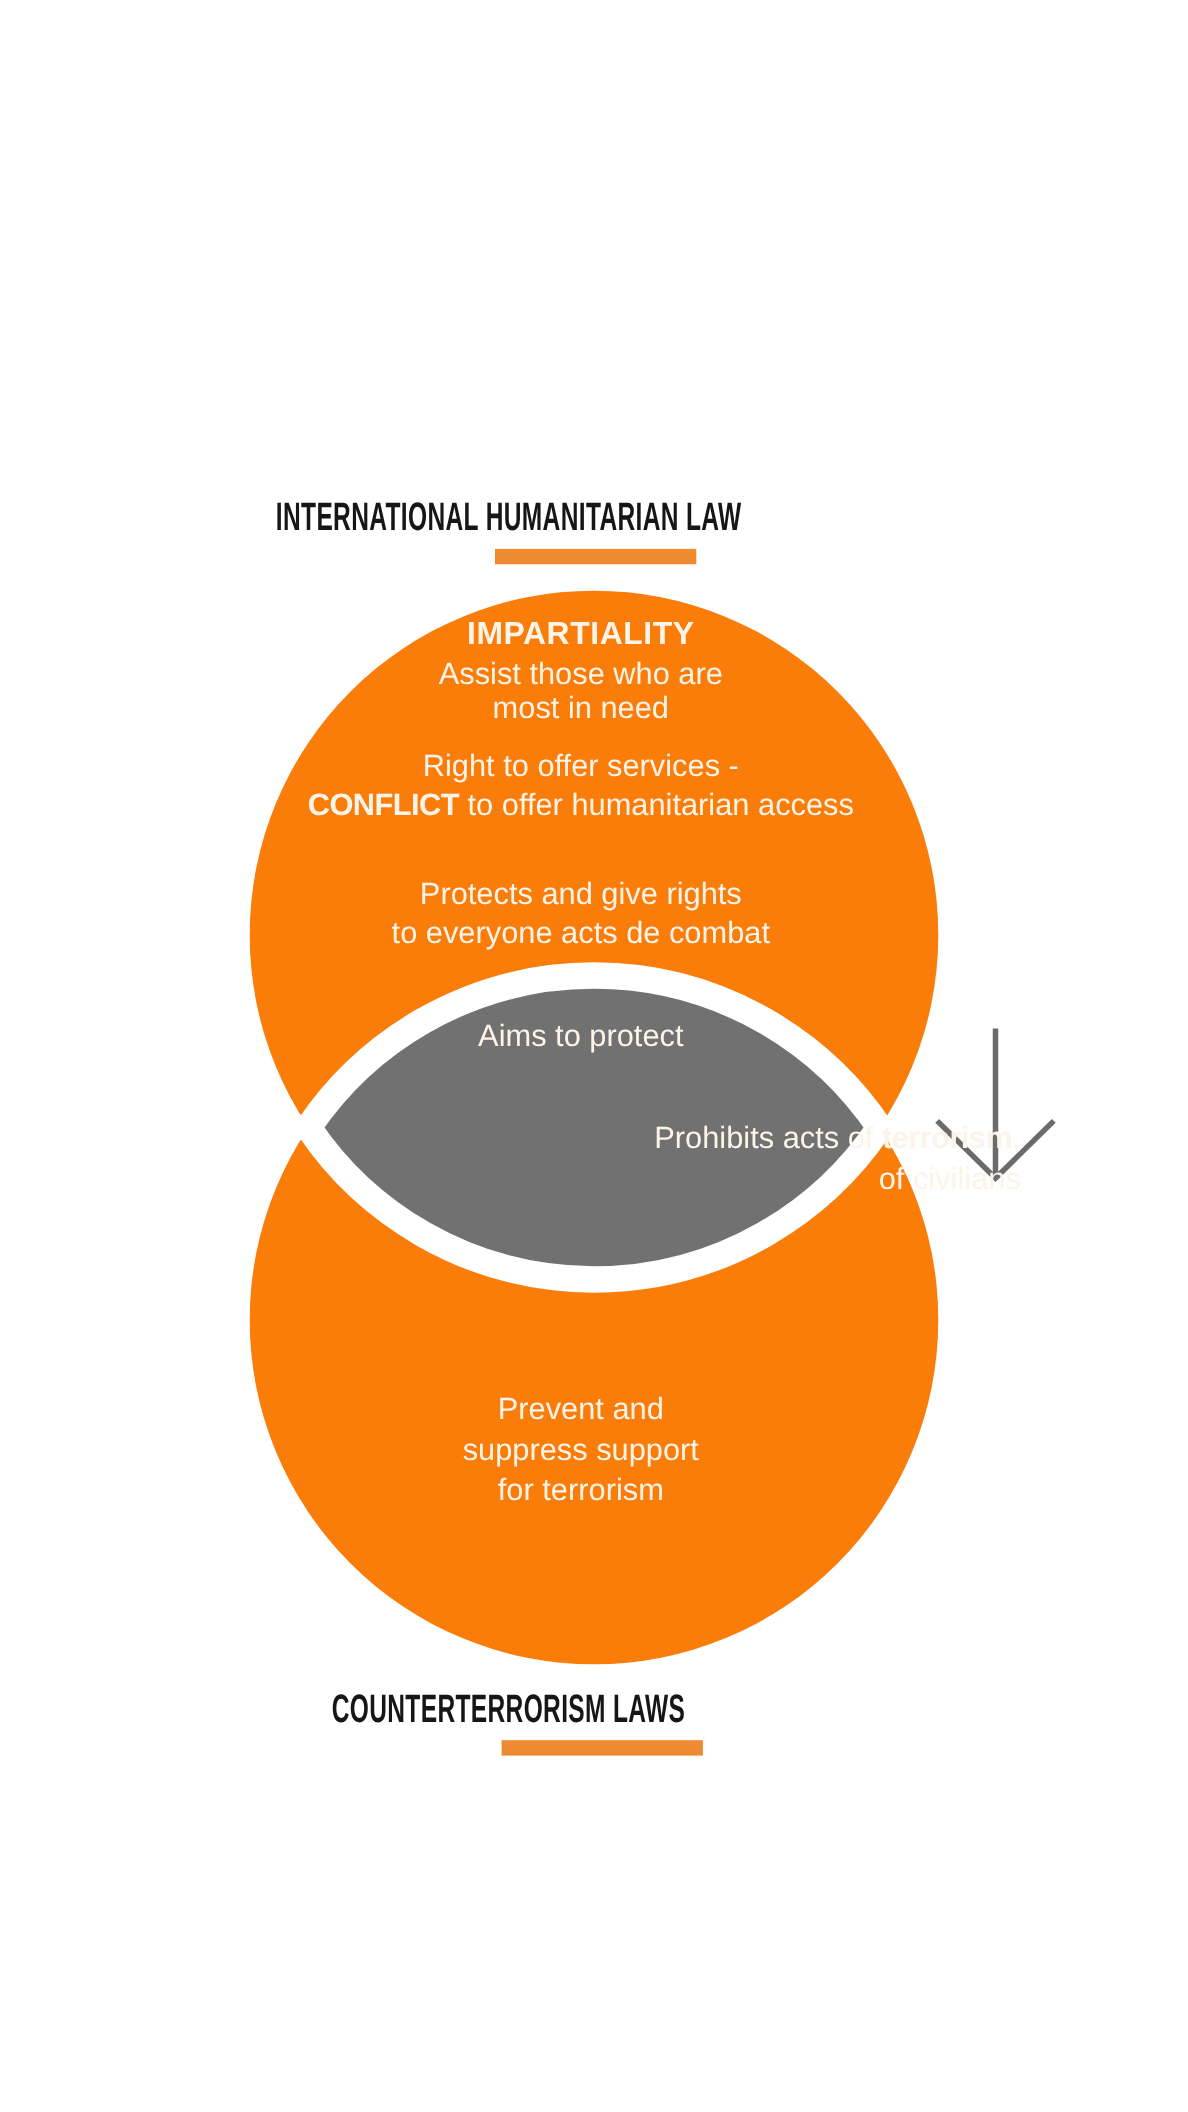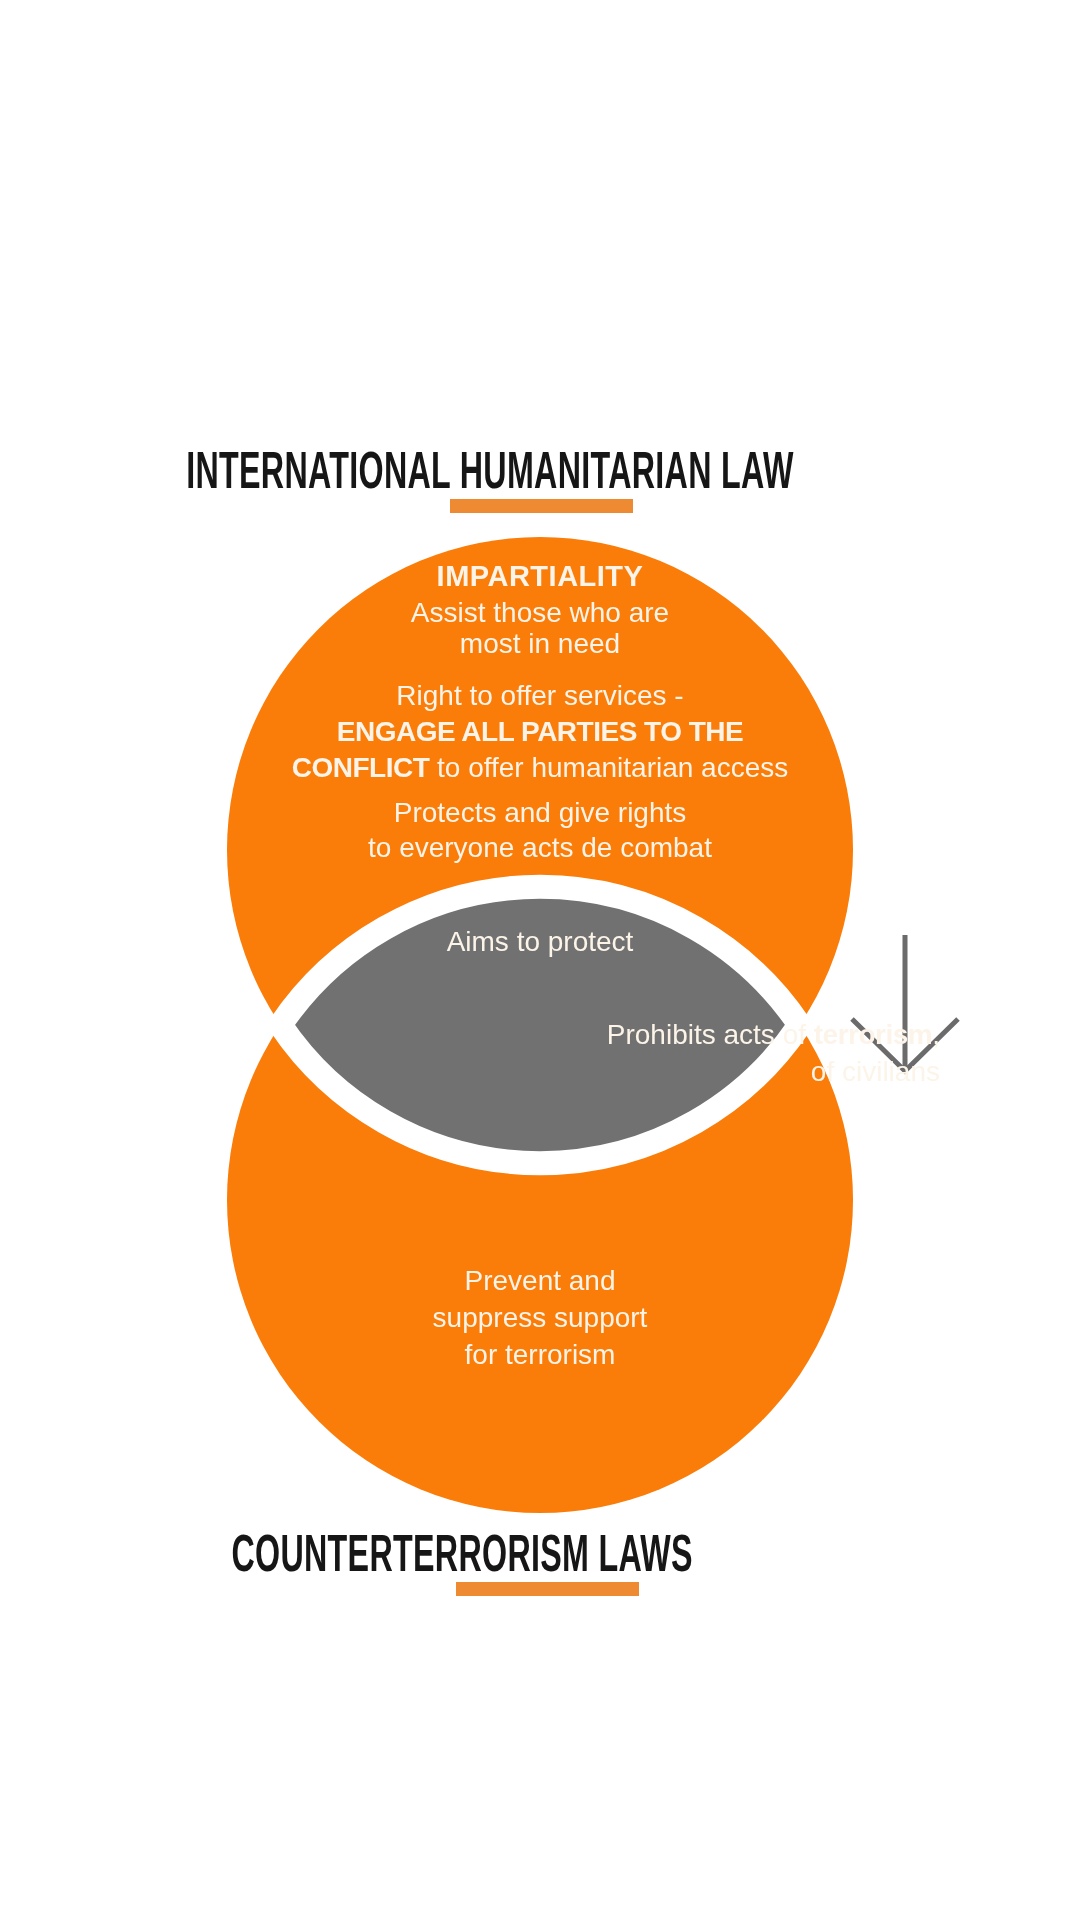--- a/index.html
+++ b/index.html
@@ -7,36 +7,36 @@
     position:relative;
     width:1080px;
     height:1920px;
     background:var(--page-bg,#ffffff);
     overflow:hidden;
     font-family:"Liberation Sans","DejaVu Sans",sans-serif;
   }
   .venn-svg{position:absolute;left:0;top:0;}
   .big-title{
     position:absolute;left:0;width:924px;text-align:center;
-    font-weight:bold;font-size:52px;line-height:56px;
+    font-weight:bold;font-size:36px;line-height:56px;
     color:var(--title-color,#161616);
   }
   .big-title .condensed{
     display:inline-block;transform:scaleX(0.62);transform-origin:center;
     white-space:nowrap;letter-spacing:0.5px;
   }
   .title-top{top:442px;}
   .title-bottom{top:1525px;}
   .underline-bar{
     position:absolute;height:14px;background:var(--bar-orange,#EE8A31);
   }
   .bar-top{left:450px;top:499px;width:183px;}
   .bar-bottom{left:456px;top:1582px;width:183px;}
   .txt{
-    position:absolute;left:140px;width:800px;text-align:center;
+    position:absolute;left:128px;width:800px;text-align:center;
     color:var(--body-text,#FCF4E9);font-size:28px;
   }
   .txt b{font-weight:bold;letter-spacing:-0.5px;}
   .heading{top:560px;line-height:32px;font-weight:bold;font-size:29px;letter-spacing:0.5px;}
   .assist{top:597px;line-height:31px;}
   .services{top:678px;line-height:36px;}
   .protects{top:795px;line-height:35px;}
   .aims{top:923px;line-height:37px;}
   .prohibits{top:1016px;line-height:37px;text-align:right;}
   .prevent{top:1262px;line-height:37px;text-align:center;}
@@ -63,21 +63,20 @@
 
   <div class="txt heading">IMPARTIALITY</div>
 
   <div class="txt assist">
     <div>Assist those who are</div>
     <div>most in need</div>
   </div>
 
   <div class="txt services">
     <div>Right to offer services -</div>
-    <div><b>ENGAGE ALL PARTIES TO THE</b></div>
     <div><b>CONFLICT</b><span> to offer humanitarian access</span></div>
   </div>
 
   <div class="txt protects">
     <div>Protects and give rights</div>
     <div>to everyone acts de combat</div>
   </div>
 
   <div class="txt aims">
     <div>Aims to protect</div>

